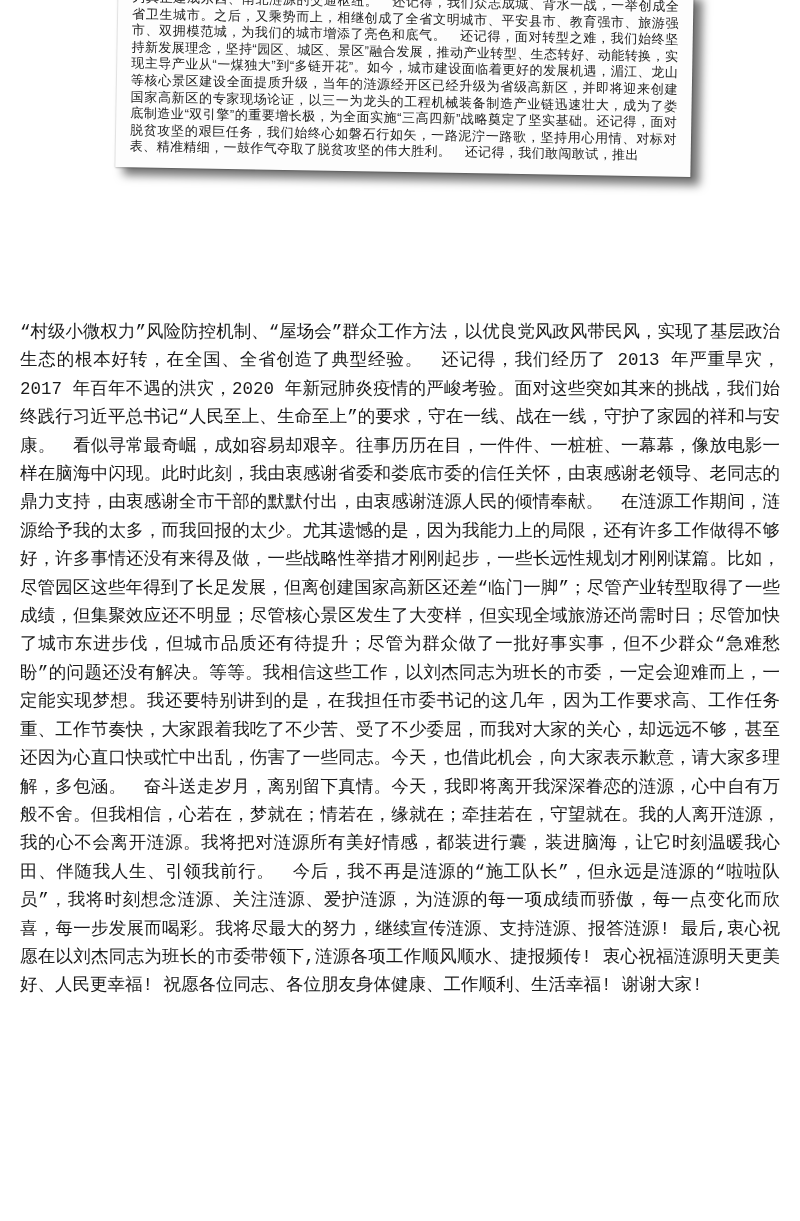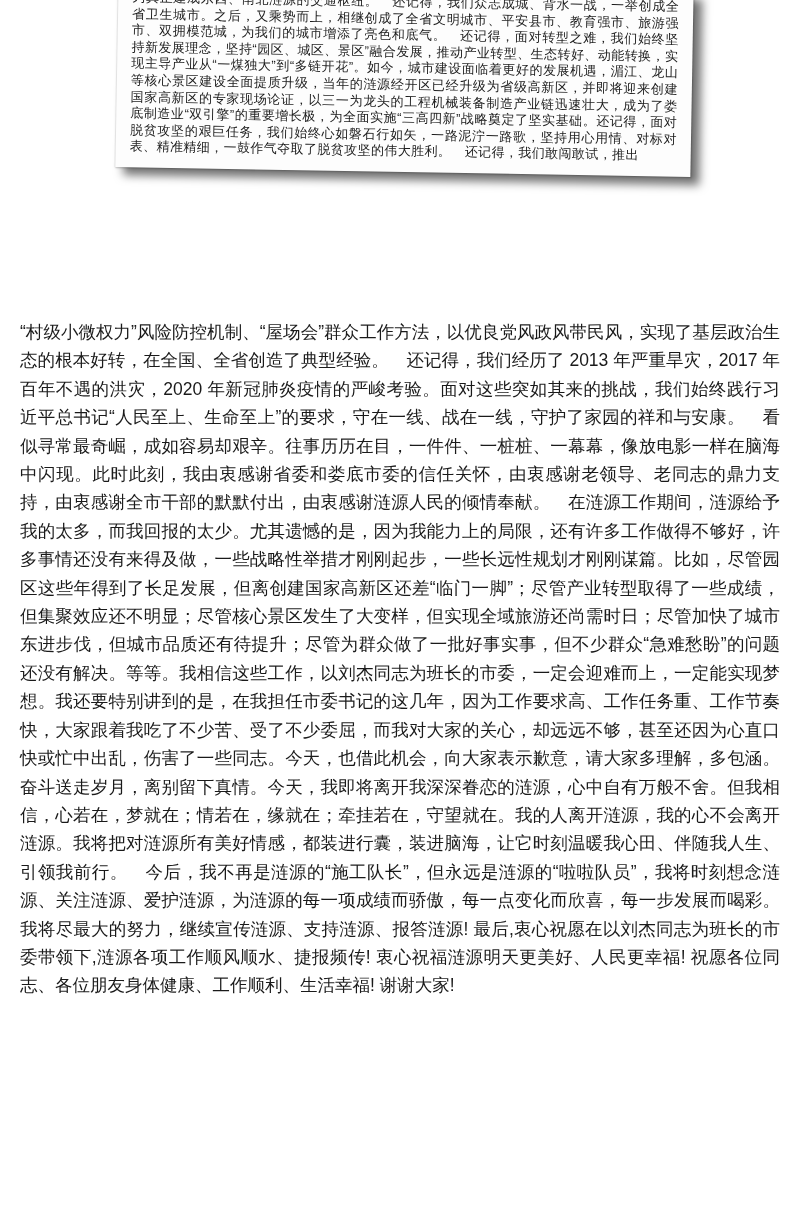--- a/index.html
+++ b/index.html
@@ -45,20 +45,21 @@
     text-align: justify;
     text-justify: inter-ideograph;
   }
 
   
   .article {
     position: absolute;
     top: 318px;
     left: 20px;
     width: 760px;
+    font-family: Liberation Mono, monospace;
   }
   .article p {
     margin: 0;
     font-size: 17.5px;
     line-height: 28.4px;
     color: #1a1a1a;
     text-align: justify;
     text-justify: inter-ideograph;
   }
 </style>

